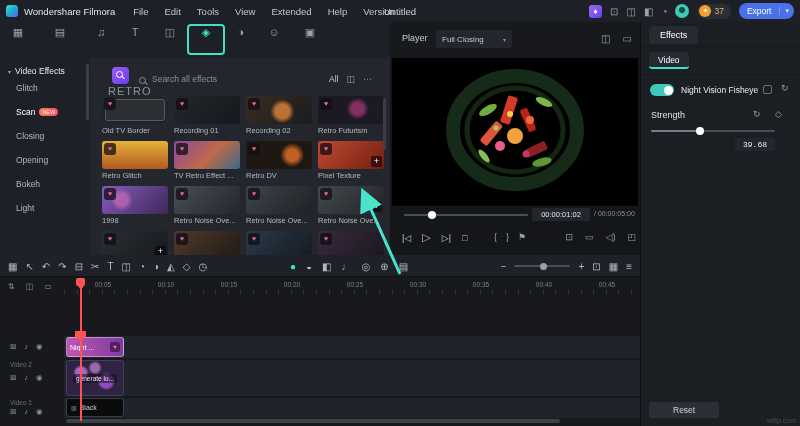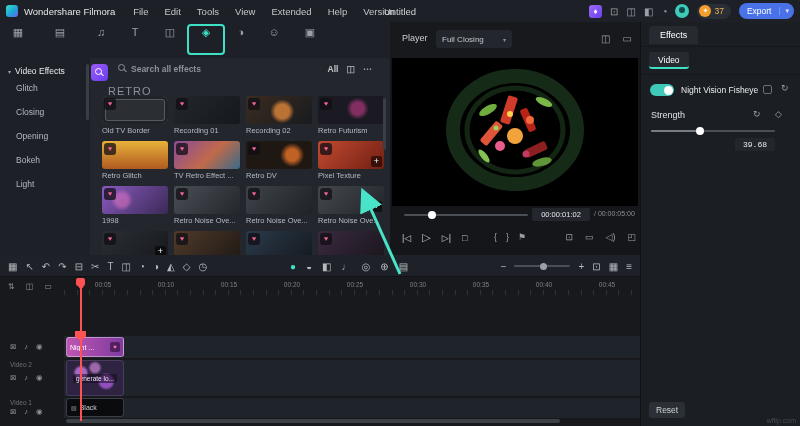--- a/index.html
+++ b/index.html
@@ -54,21 +54,21 @@
   .sb-item { display:flex; align-items:center; gap:4px; padding:7px 0 7px 16px; font-size:8.5px; color:#b3b9bf; cursor:default; }
   .sb-item.active { color:#ffffff; }
   .badge-new { font-size:5.5px; color:#fff; background:linear-gradient(90deg,#ff7a4e,#ff4e6a); border-radius:5px; padding:1px 3px; }
   .sb-foot { display:flex; align-items:center; gap:4px; padding:8px 0 0 8px; }
   .sb-foot .ch { font-size:6px; color:#9aa0a7; }
   .sb-foot .ht { font-size:8.5px; color:#b3b9bf; }
   .sb-scroll { position:absolute; right:1px; top:6px; width:3px; height:56px; background:#3a3f46; border-radius:2px; }
 
   
   .fxpanel { position:absolute; left:90px; top:58px; width:300px; height:197px; background:#23272d; overflow:hidden; }
-  .srow { position:absolute; left:1px; top:6px; right:10px; height:20px; display:flex; align-items:flex-start;font-weight:bold; }
+  .srow { position:absolute; left:22px; top:6px; right:10px; height:20px; display:flex; align-items:flex-end; }
   .ai-ico { width:17px; height:17px; border-radius:4px; background:linear-gradient(135deg,#9b5cf6,#6a3df0); position:relative; flex:none; }
   .mag { position:relative; width:7px; height:7px; border:1.3px solid #8b9198; border-radius:50%; flex:none; }
   .mag::after { content:''; position:absolute; width:4px; height:1.3px; background:#8b9198; right:-3px; bottom:-1px; transform:rotate(45deg); }
   .ai-ico .mag { position:absolute; left:4px; top:4px; border-color:#fff; }
   .ai-ico .mag::after { background:#fff; }
   .srow .ph-text { font-size:8.5px; color:#8b9198; margin-left:6px; flex:1; }
   .srow .all { font-size:8.5px; color:#c3c7cc; margin-right:8px; }
   .srow .s-ico { font-size:9px; color:#9aa0a7; margin-right:8px; }
   .sect { position:absolute; left:18px; top:27px; font-size:11px; letter-spacing:1px; color:#8b9198; }
   .fxgrid { position:absolute; left:12px; top:38px; display:grid; grid-template-columns:repeat(4,66px); column-gap:6px; row-gap:5px; }
@@ -121,21 +121,21 @@
   .chkbox { position:absolute; left:122px; top:63px; width:9px; height:9px; border:1px solid #6a7076; border-radius:2px; }
   .ic-reset1 { position:absolute; left:140px; top:61px; font-size:9px; color:#9aa0a7; }
   .strength-lbl { position:absolute; left:10px; top:88px; font-size:9px; color:#dfe2e5; }
   .ic-reset2 { position:absolute; left:112px; top:87px; font-size:9px; color:#9aa0a7; }
   .ic-key { position:absolute; left:134px; top:87px; font-size:9px; color:#9aa0a7; }
   .sl-track { position:absolute; left:10px; top:108px; width:124px; height:2px; background:#4a4f55; border-radius:1px; }
   .sl-fill { position:absolute; left:10px; top:108px; width:49px; height:2px; background:#767d84; border-radius:1px; }
   .sl-knob { position:absolute; left:55px; top:105px; width:8px; height:8px; border-radius:50%; background:#fff; }
   .valbox { position:absolute; left:94px; top:116px; width:40px; height:13px; background:#23272d; border-radius:2px;
     font-size:8px; color:#e6e9eb; text-align:center; line-height:13px;font-family:Liberation Mono, monospace; }
-  .reset-btn { position:absolute; left:8px; top:380px; background:#2b3036; border-radius:3px; padding:3px 7px; font-size:8.5px; color:#cfd3d7; cursor:pointer; }
+  .reset-btn { position:absolute; left:8px; top:380px; background:#2b3036; border-radius:3px; padding:3px 24px; font-size:8.5px; color:#cfd3d7; cursor:pointer; }
   .watermark { position:absolute; right:4px; bottom:2px; font-size:7px; color:#5a5f64; opacity:.7; }
 
   
   .tl { position:absolute; left:0; top:255px; width:640px; height:171px; background:#17191d; }
   .tl-toolbar { position:absolute; left:0; top:0; width:640px; height:22px; background:#1e2228; border-bottom:1px solid #101214; }
   .tb-left { position:absolute; left:8px; top:0; height:22px; display:flex; align-items:center; gap:8px; font-size:10px; color:#b3b9bf; }
   .tb-mid { position:absolute; left:290px; top:0; height:22px; display:flex; align-items:center; gap:10px; font-size:10px; color:#b3b9bf; }
   .tb-mid .teal { color:#3ee0c6; }
   .tb-right { position:absolute; right:8px; top:0; height:22px; display:flex; align-items:center; gap:8px; font-size:10px; color:#b3b9bf; }
   .zoom-slider { position:relative; width:56px; height:2px; background:#4a4f55; border-radius:1px; }
@@ -262,20 +262,24 @@
   </div>
 
   <div class="sidebar">
     <div class="sb-head">
       <span class="ch">▾</span>
       <span class="ht">Video Effects</span>
     </div>
     <div class="sb-item">
       <span>Glitch</span>
     </div>
+    <div class="sb-item active">
+      <span>Scan</span>
+      <span class="badge-new">NEW</span>
+    </div>
     <div class="sb-item">
       <span>Closing</span>
     </div>
     <div class="sb-item">
       <span>Opening</span>
     </div>
     <div class="sb-item">
       <span>Bokeh</span>
     </div>
     <div class="sb-item">

